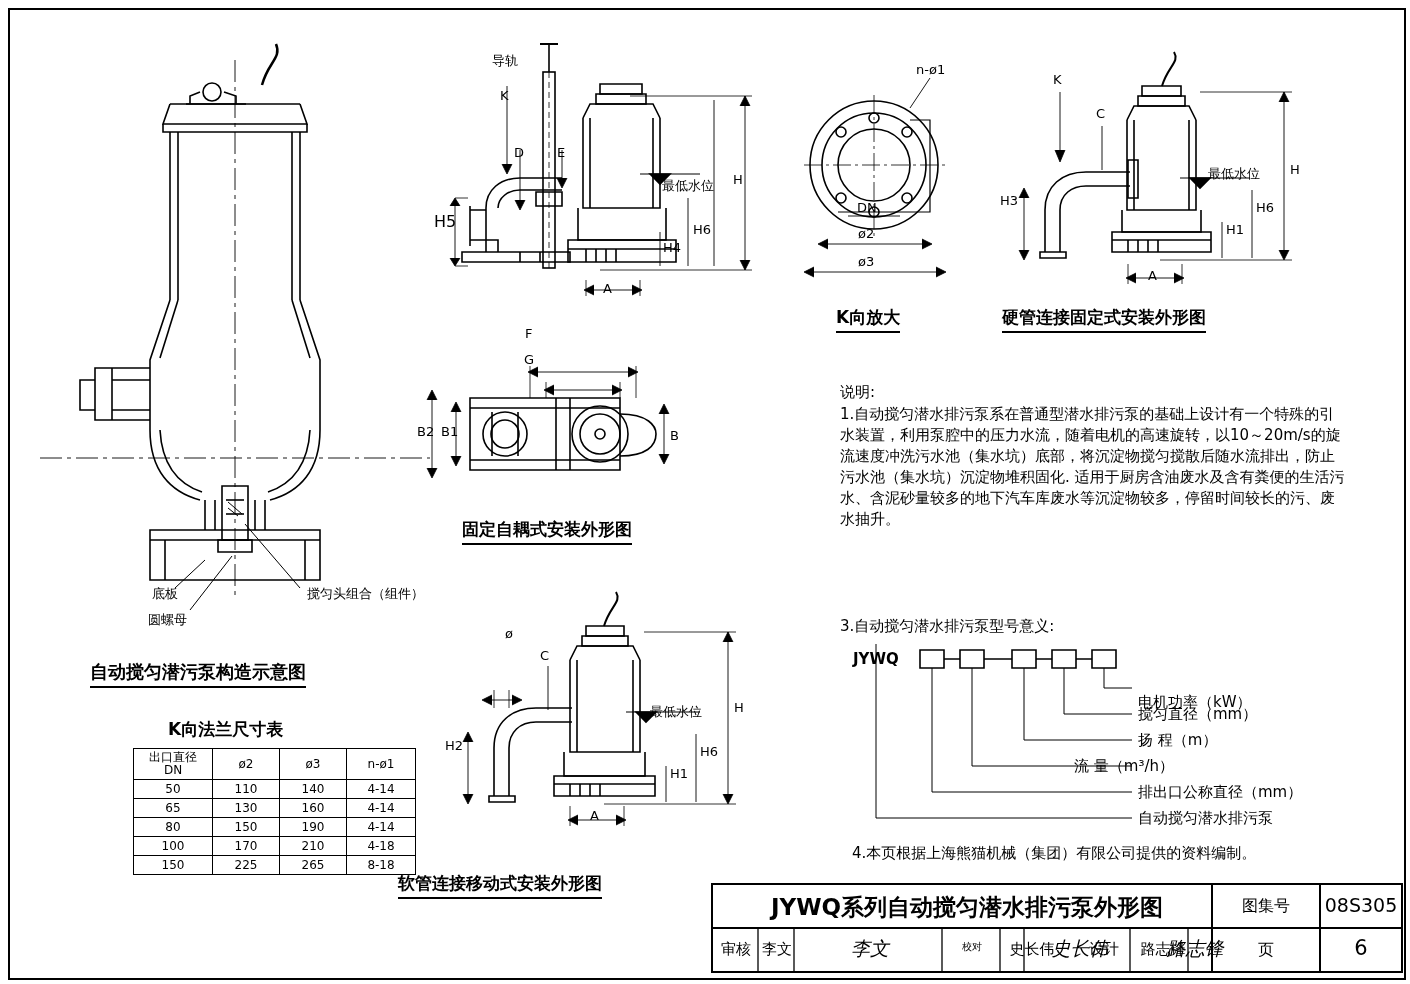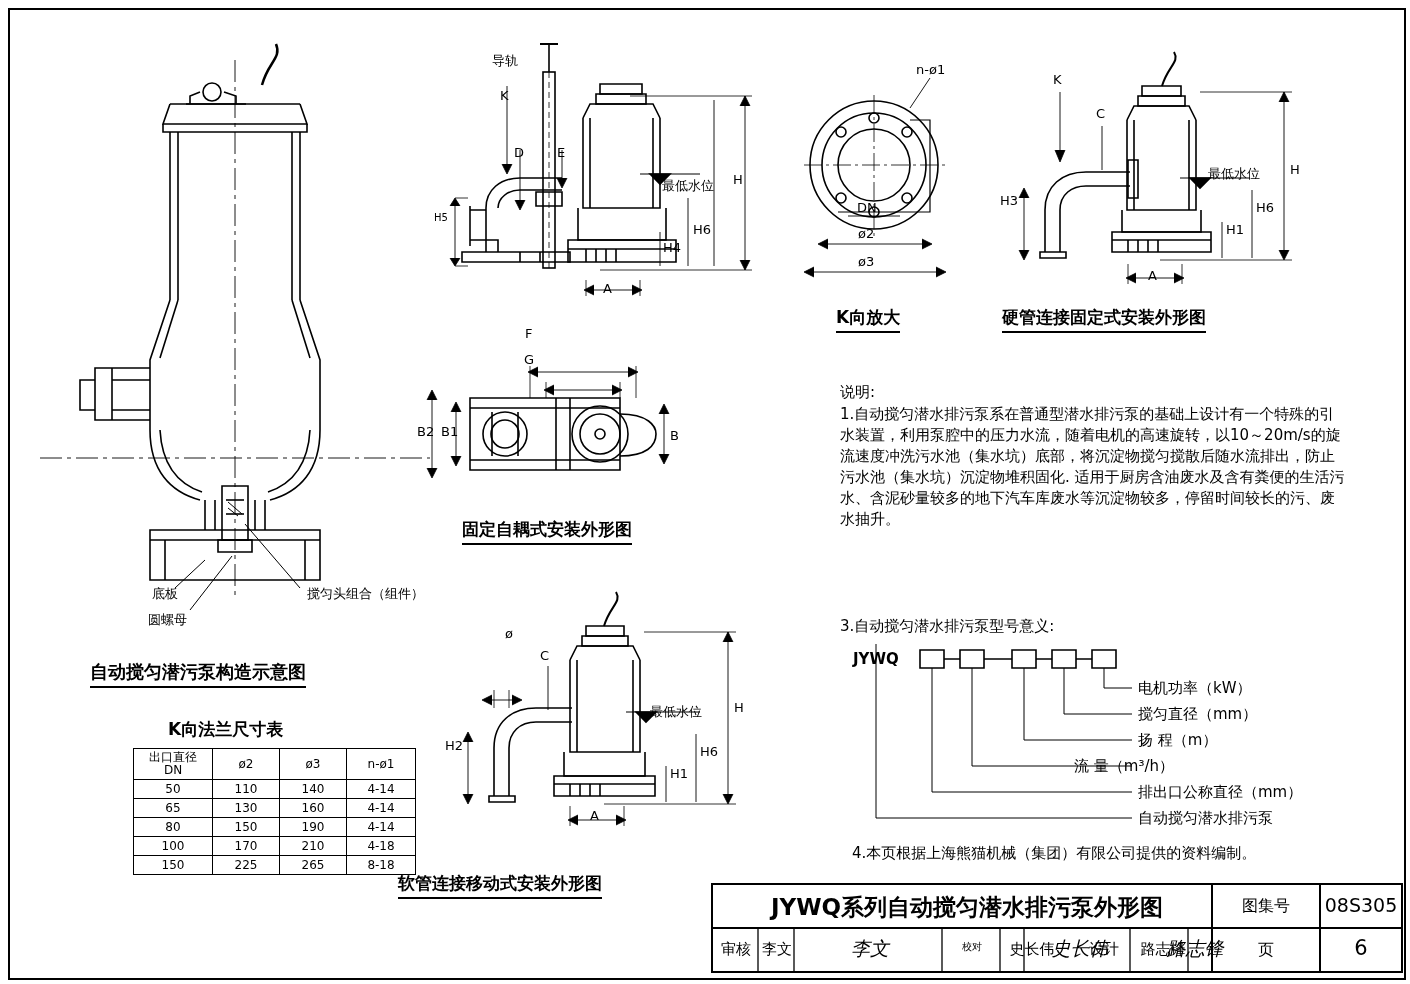--- a/index.html
+++ b/index.html
@@ -326,21 +326,21 @@
           <td>265</td>
           <td>8-18</td>
         </tr>
   </tbody>
     </table>
 
   <div class="lbl-cn" style="left:492px;top:52px;">导轨</div>
   <div class="lbl" style="left:500px;top:88px;font-size:13px;">K</div>
   <div class="lbl" style="left:514px;top:145px;font-size:13px;">D</div>
   <div class="lbl" style="left:557px;top:145px;font-size:13px;">E</div>
-  <div class="lbl" style="left:434px;top:212px;font-size:10px;">H5</div>
+  <div class="lbl" style="left:434px;top:212px;font-size:16px;">H5</div>
   <div class="lbl" style="left:603px;top:281px;font-size:13px;">A</div>
   <div class="lbl" style="left:663px;top:240px;font-size:13px;">H4</div>
   <div class="lbl" style="left:693px;top:222px;font-size:13px;">H6</div>
   <div class="lbl" style="left:733px;top:172px;font-size:13px;">H</div>
   <div class="lbl-cn" style="left:662px;top:177px;">最低水位</div>
 
   <div class="lbl" style="left:916px;top:62px;font-size:13px;">n-ø1</div>
   <div class="lbl" style="left:857px;top:200px;font-size:13px;">DN</div>
   <div class="lbl" style="left:858px;top:226px;font-size:13px;">ø2</div>
   <div class="lbl" style="left:858px;top:254px;font-size:13px;">ø3</div>
@@ -370,21 +370,21 @@
   <div class="lbl" style="left:700px;top:744px;font-size:13px;">H6</div>
   <div class="lbl" style="left:734px;top:700px;font-size:13px;">H</div>
   <div class="lbl" style="left:590px;top:808px;font-size:13px;">A</div>
   <div class="lbl-cn" style="left:650px;top:703px;">最低水位</div>
   <div class="title-cn2" style="left:398px;top:834px;margin-top:38px;">软管连接移动式安装外形图</div>
 
   <div class="note" style="left:840px;top:382px;width:505px;">说明:</div>
   <div class="note" style="left:840px;top:404px;width:508px;text-indent:0;">1.自动搅匀潜水排污泵系在普通型潜水排污泵的基础上设计有一个特殊的引水装置，利用泵腔中的压力水流，随着电机的高速旋转，以10～20m/s的旋流速度冲洗污水池（集水坑）底部，将沉淀物搅匀搅散后随水流排出，防止污水池（集水坑）沉淀物堆积固化. 适用于厨房含油废水及含有粪便的生活污水、含泥砂量较多的地下汽车库废水等沉淀物较多，停留时间较长的污、废水抽升。</div>
   <div class="note" style="left:840px;top:616px;width:508px;">3.自动搅匀潜水排污泵型号意义:</div>
   <div class="lbl" style="left:853px;top:650px;font-size:15px;font-weight:bold;">JYWQ</div>
-  <div class="note" style="left:1138px;top:678px;">电机功率（kW）</div>
+  <div class="note" style="left:1138px;top:692px;">电机功率（kW）</div>
   <div class="note" style="left:1138px;top:704px;">搅匀直径（mm）</div>
   <div class="note" style="left:1138px;top:730px;">扬  程（m）</div>
   <div class="note" style="left:1074px;top:756px;">流  量（m³/h）</div>
   <div class="note" style="left:1138px;top:782px;">排出口公称直径（mm）</div>
   <div class="note" style="left:1138px;top:808px;">自动搅匀潜水排污泵</div>
   <div class="note" style="left:852px;top:843px;width:500px;">4.本页根据上海熊猫机械（集团）有限公司提供的资料编制。</div>
 
   <svg width="1410" height="984" style="pointer-events:none;">
     <g stroke="#000" fill="none" stroke-width="2">
       <rect x="712" y="884" width="690" height="88"></rect>

